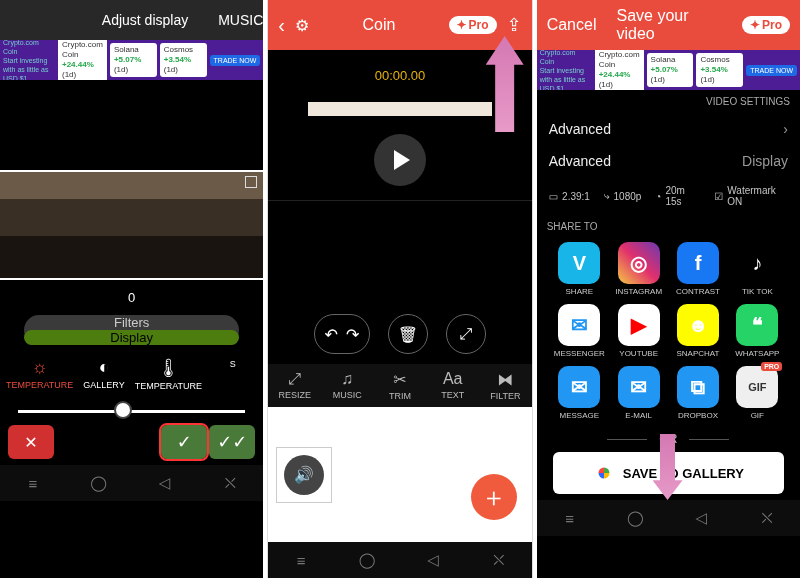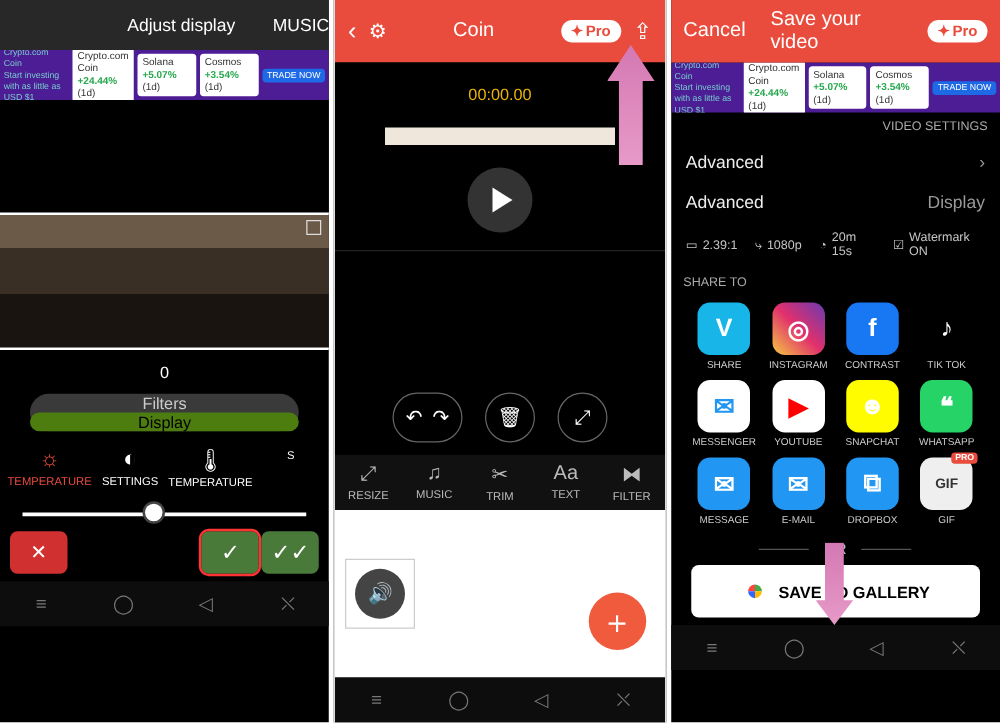--- a/index.html
+++ b/index.html
@@ -103,21 +103,21 @@
   </div>
   <div class="blank"></div>
   <div class="thumb"></div>
   <div class="valrow">0</div>
   <div class="pillrow">
     <div class="inactive">Filters</div>
     <div class="active">Display</div>
   </div>
   <div class="adjrow">
     <div class="adj active"><div class="ico">☼</div><span>TEMPERATURE</span></div>
-    <div class="adj"><div class="ico">◐</div><span>SETTINGS</span></div>
+    <div class="adj"><div class="ico">◐</div><span>GALLERY</span></div>
     <div class="adj"><div class="ico">🌡</div><span>TEMPERATURE</span></div>
     <div class="adj"><div class="ico"></div><span>S</span></div>
   </div>
   <div class="slider">
       <div class="knob"></div>
     </div>
   <div class="s1-foot">
     <div class="btn-red">✕</div>
     <div style="flex:1"></div>
     <div class="fx">

